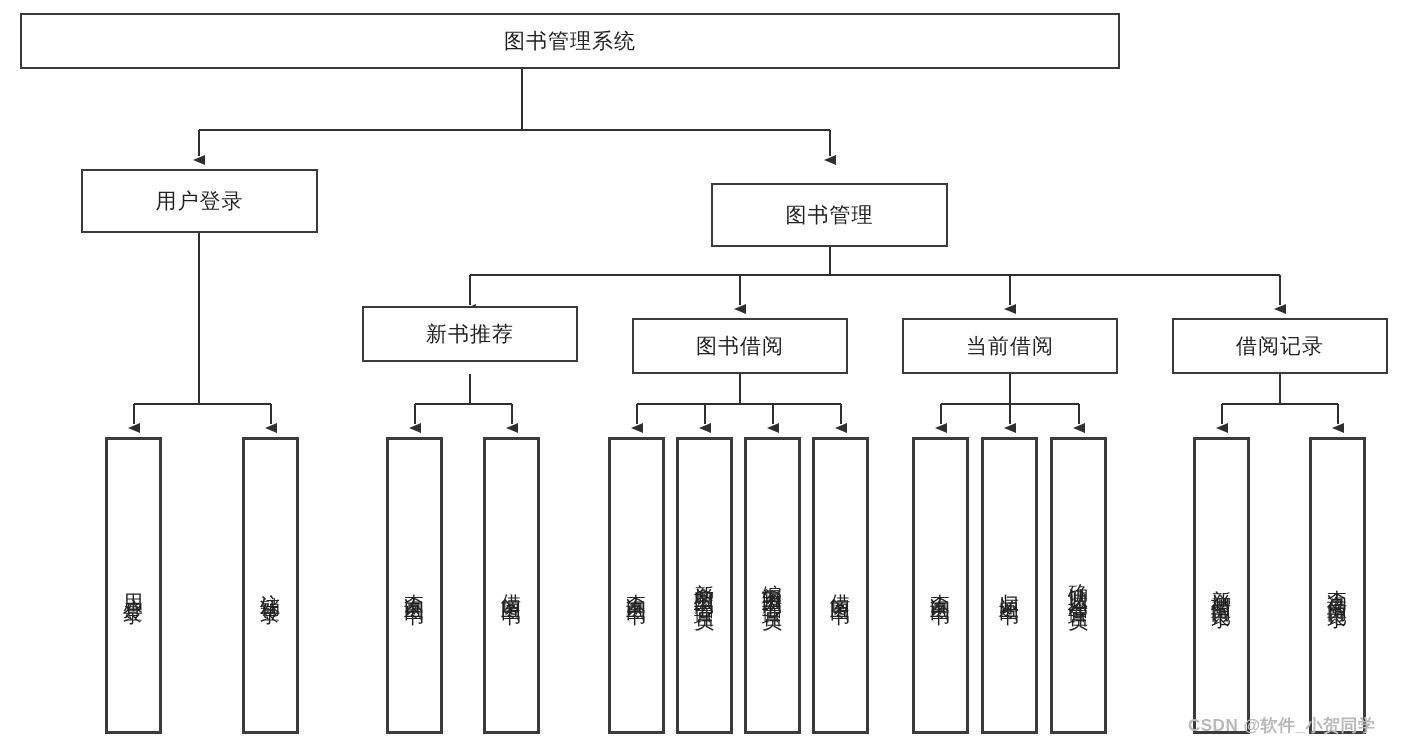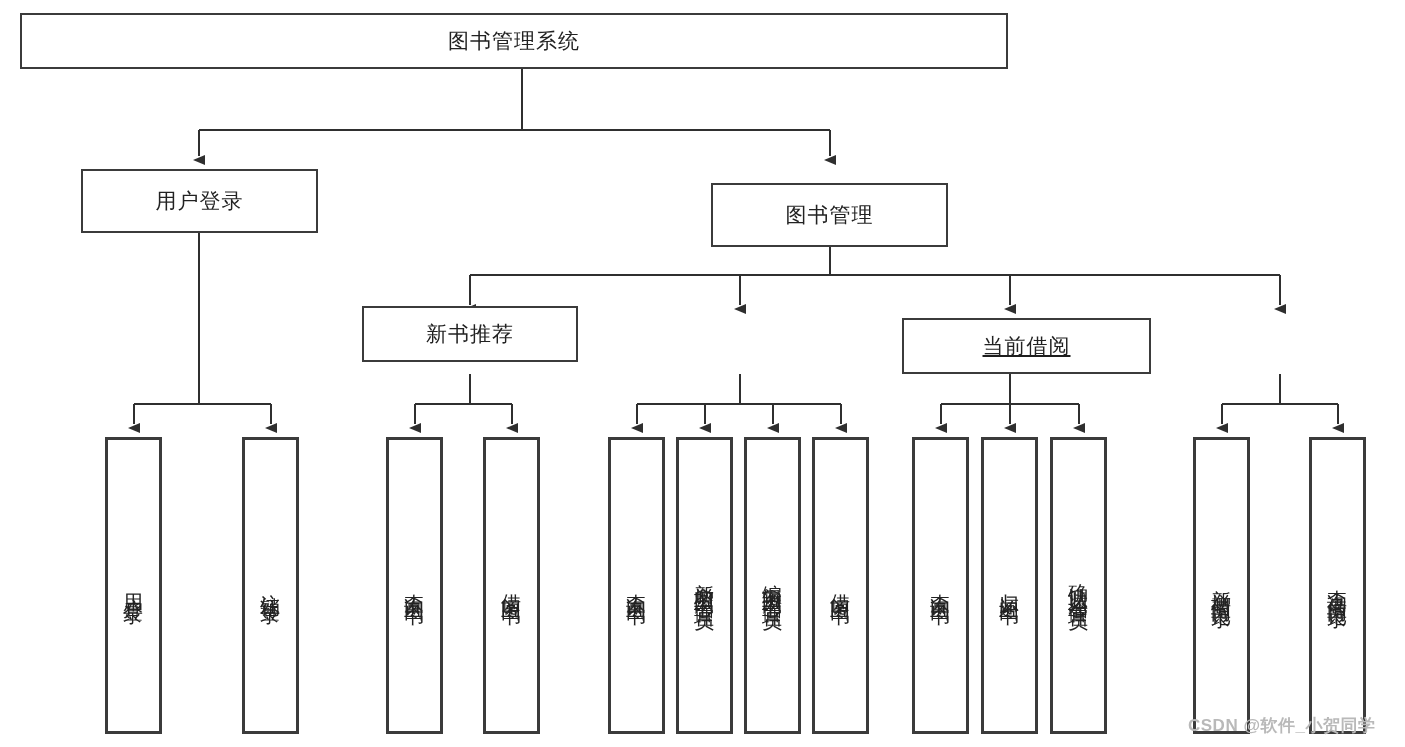--- a/index.html
+++ b/index.html
@@ -101,36 +101,42 @@
       <path d="M1010,404 L1010,424" marker-end="url(#arrow)"></path>
       <path d="M1079,404 L1079,424" marker-end="url(#arrow)"></path>
 
       <path d="M1280,374 L1280,404"></path>
       <path d="M1222,404 L1338,404"></path>
       <path d="M1222,404 L1222,424" marker-end="url(#arrow)"></path>
       <path d="M1338,404 L1338,424" marker-end="url(#arrow)"></path>
     </g>
   </svg>
 
-  <div class="node" style="left:20px;top:13px;width:988px;height:56px;align-items:center;">
+  <div class="node" style="left:20px;top:13px;width:1100px;height:56px;align-items:center;">
     <span class="label">图书管理系统</span>
   </div>
 
   <div class="node" style="left:81px;top:169px;width:237px;height:64px;">
     <span class="label">用户登录</span>
   </div>
   <div class="node" style="left:711px;top:183px;width:237px;height:64px;">
     <span class="label">图书管理</span>
   </div>
 
   <div class="node" style="left:362px;top:306px;width:216px;height:56px;">
     <span class="label">新书推荐</span>
   </div>
-  <div class="node" style="left:902px;top:318px;width:249px;height:56px;text-decoration:underline;">
+  <div class="node" style="left:632px;top:318px;width:216px;height:56px;">
+    <span class="label">图书借阅</span>
+  </div>
+  <div class="node" style="left:902px;top:318px;width:216px;height:56px;">
     <span class="label">当前借阅</span>
+  </div>
+  <div class="node" style="left:1172px;top:318px;width:216px;height:56px;">
+    <span class="label">借阅记录</span>
   </div>
 
   <div class="node leaf" style="left:105px;top:437px;width:57px;height:297px;">
     <span class="label">用户登录</span>
   </div>
   <div class="node leaf" style="left:242px;top:437px;width:57px;height:297px;">
     <span class="label">注销登录</span>
   </div>
 
   <div class="node leaf" style="left:386px;top:437px;width:57px;height:297px;">

